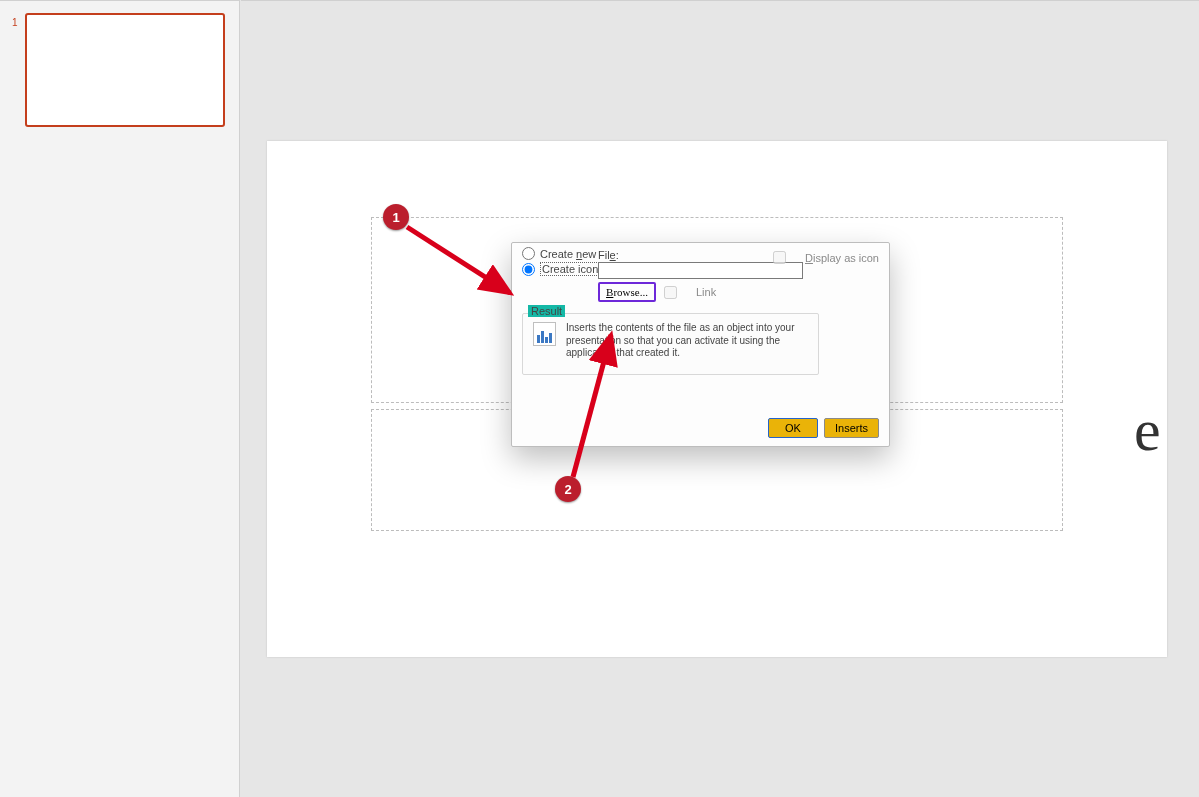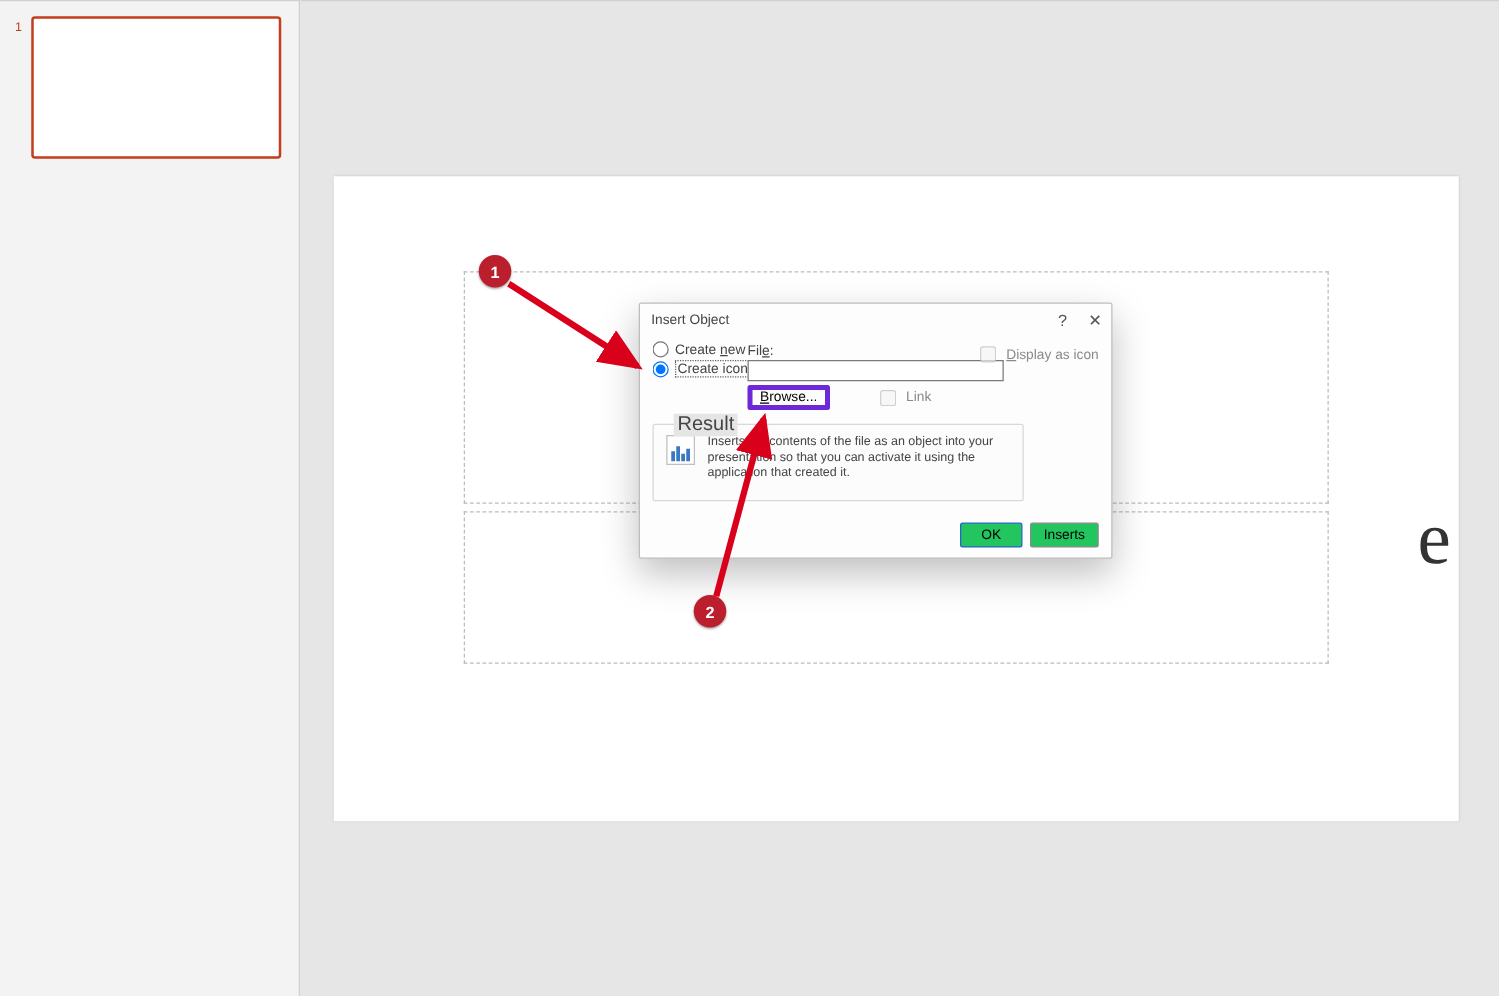--- a/index.html
+++ b/index.html
@@ -128,61 +128,62 @@
     margin-top:1px;
     box-sizing:border-box;
     font-size:11px;
     padding:0 3px;
   }
 
   .browse-row { margin-top:3px; display:flex; align-items:center; gap:8px;}
   .browse-btn {
     height: 20px;
     min-width: 58px;
-    border:4px solid #6d28d9;
+    border:2px solid #6d28d9;
     background:#fdfdfd;
     border-radius:2px;
     font-size:11px;
     padding:0 6px;
     cursor:default;
-  }
-
-  .chk { display:flex; align-items:center; gap:8px; font-size:11px; color:#8a8a8a;margin-left:32px;}
+    font-family:Liberation Serif, serif;
+  }
+
+  .chk { display:flex; align-items:center; gap:19px; font-size:11px; color:#8a8a8a;}
   .chk input { margin:0; }
   .chk.icon { position:absolute; right:10px; top:8px; }
 
   .result-box {
     position:absolute;
     left:10px; top:70px;
     width:295px; height:60px;
     border:1px solid #d8d8d8;
     border-radius:2px;
     background:#fcfcfc;
   }
-  .result-title { position:absolute; left:16px; top:-9px; background:#e5e5e5; padding:0 3px; font-size:16px;}
+  .result-title { position:absolute; left:5px; top:-9px; background:#14b8a6; padding:0 3px; font-size:11px;}
   .result-inner { display:flex; gap:10px; padding:8px 10px; }
   .result-icon {
     width:28px; height:24px;
     border:1px solid #bfbfbf;
     background:#fff;
     display:flex; align-items:flex-end; gap:1px; padding:2px 3px;
     box-sizing:border-box;
   }
   .bar { width:3px; background:#3b78c3; }
   .bar.b1{height:8px;} .bar.b2{height:12px;} .bar.b3{height:6px;} .bar.b4{height:10px;}
   .result-text { font-size:10px; line-height:1.25; color:#444; }
 
   .dlg-footer {
     position:absolute; right:10px; bottom:8px;
     display:flex; gap:6px;
   }
   .dlg-btn {
     min-width:50px; height:20px;
     border:1px solid #8a8a8a; border-radius:2px;
-    background:#22c55e;
+    background:#eab308;
     font-size:11px;
     padding:0 10px;
   }
   .dlg-btn.ok { border-color:#2563c9; }
 
   
   .callout {
     position:absolute;
     width: 26px; height:26px;
     border-radius: 50%;
@@ -209,25 +210,20 @@
 <div class="panel-edit">
   <div class="slide-canvas">
     <div class="placeholder title">
       <span class="glyph-e">e</span>
     </div>
     <div class="placeholder sub"></div>
   </div>
 </div>
 
 <div class="dialog">
-  <div class="titlebar">
-    <span class="titlebar-title">Insert Object</span>
-    <span class="titlebar-help">?</span>
-    <span class="titlebar-close">✕</span>
-  </div>
 
   <div class="dlg-body">
 
     <div class="radio">
       <input type="radio" name="mode" style="">
       <label>
         <span>Create </span><span class="underline">n</span><span>ew</span>
       </label>
     </div>
 

